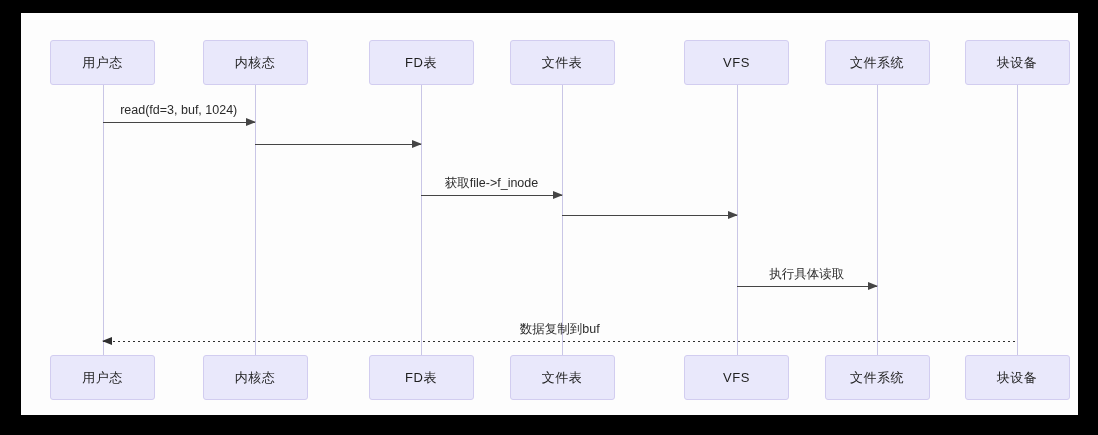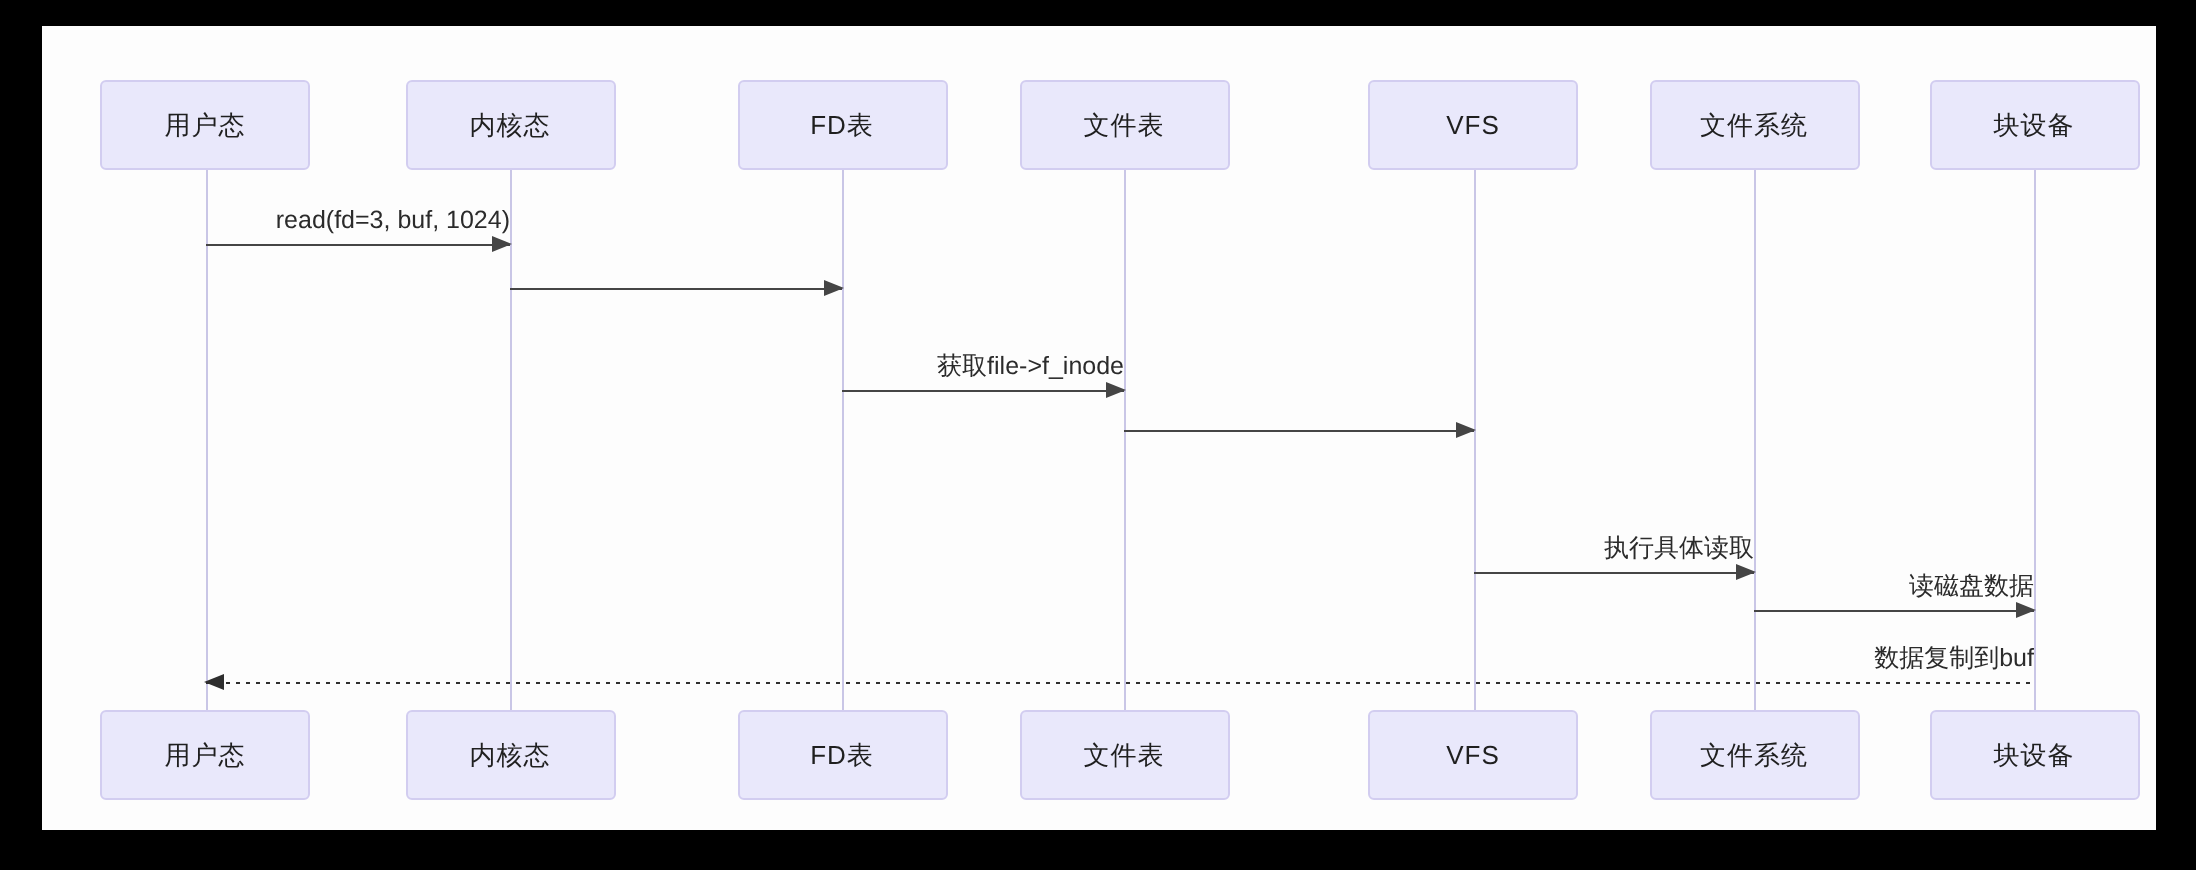--- a/index.html
+++ b/index.html
@@ -27,21 +27,21 @@
     letter-spacing: 0.5px;
   }
   .lifeline {
     position: absolute;
     width: 1px; top: 72px; height: 270px;
     background: #c9c6e6;
   }
   .message { position: absolute; }
   .msg-label {
     height: 16px; line-height: 16px;
-    text-align: right;
+    text-align: center;
     font-size: 12.5px; color: #2b2b2b;
     white-space: nowrap;
   }
   .msg-line { position: relative; margin-top: 4px; height: 1px; }
   .msg-line.solid { background: #454545; }
   .msg-line.dashed {
     background: repeating-linear-gradient(90deg, #2e2e2e 0 2px, transparent 2px 5px);
   }
   .arrowhead-right {
     position: absolute; right: -1px; top: -4px;
@@ -120,26 +120,20 @@
         </div>
     </div>
 
     <div class="message" style="left:715.5px; top:253px; width:140.5px;font-family:Liberation Serif, serif;">
       <div class="msg-label">执行具体读取</div>
       <div class="msg-line solid">
           <span class="arrowhead-right"></span>
         </div>
     </div>
 
-    <div class="message" style="left:856px; top:272px; width:140px;">
-      <div class="msg-label">读磁盘数据</div>
-      <div class="msg-line solid">
-          <span class="arrowhead-right"></span>
-        </div>
-    </div>
 
     <div class="message" style="left:81.5px; top:308px; width:914.5px;">
       <div class="msg-label">数据复制到buf</div>
       <div class="msg-line dashed">
           <span class="arrowhead-left"></span>
         </div>
     </div>
 
     <div class="actor-box" style="left:29px;   top:342px;">
         <span>用户态</span>

